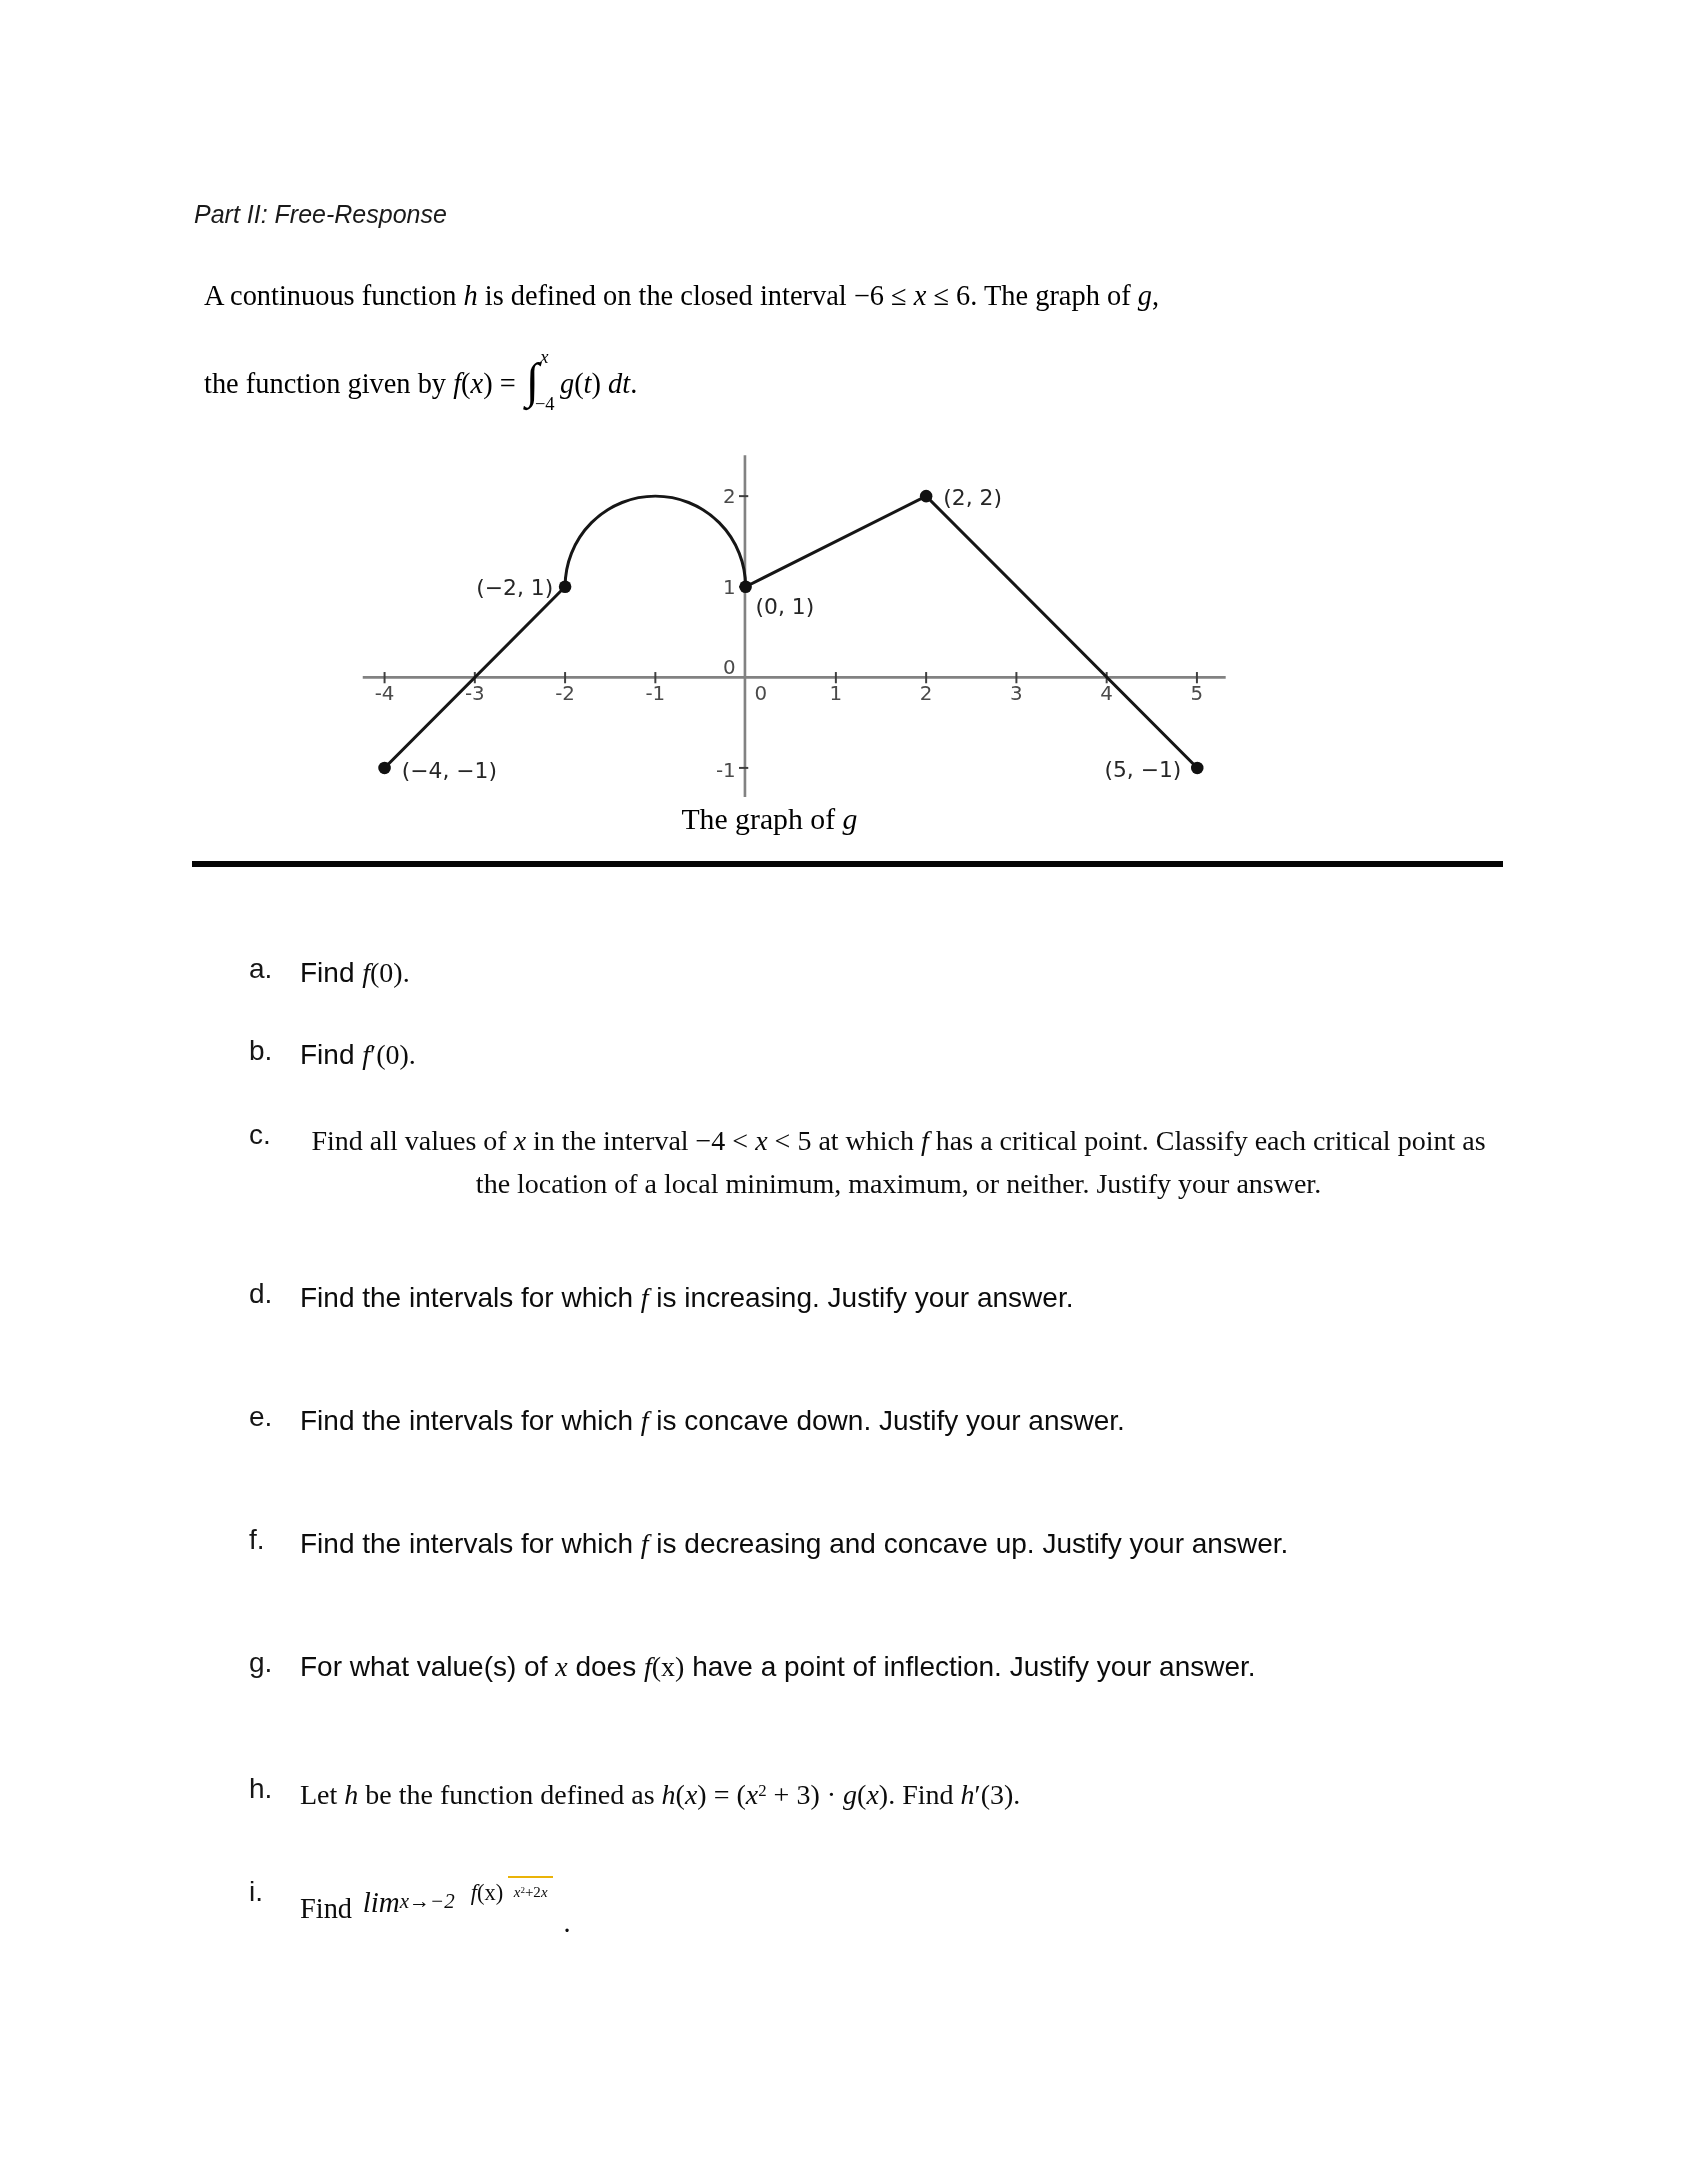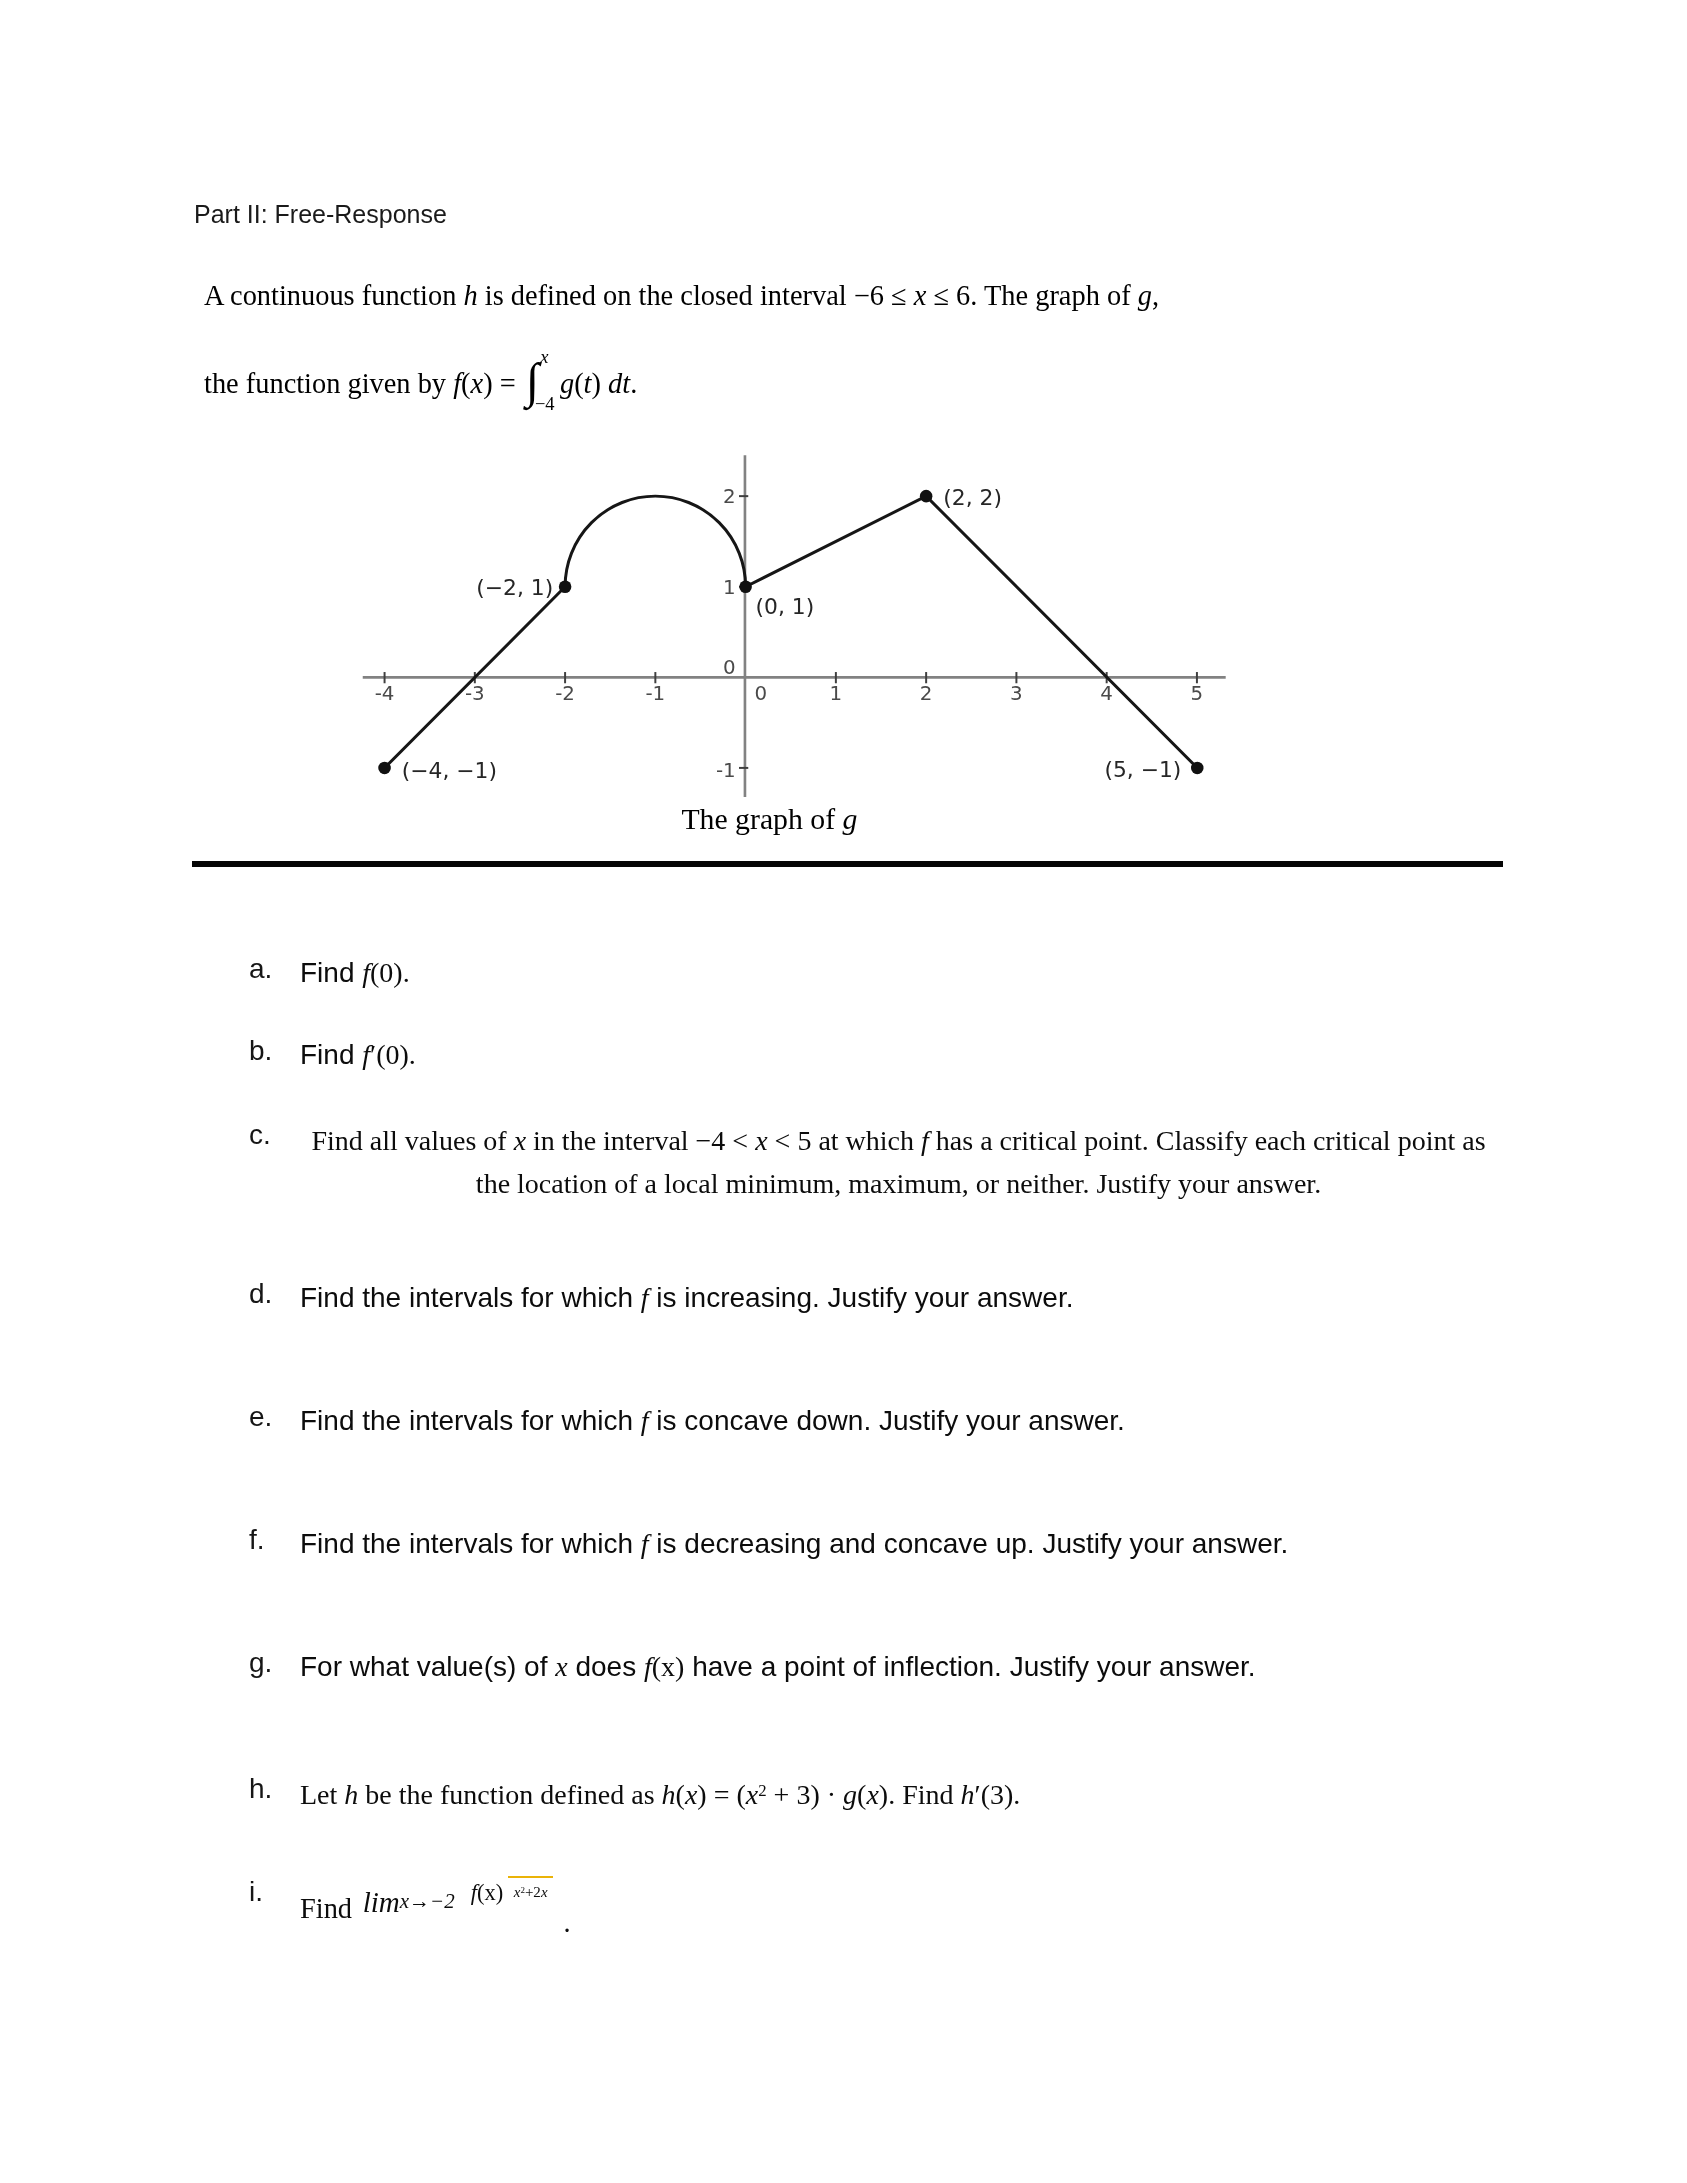--- a/index.html
+++ b/index.html
@@ -1,19 +1,19 @@
 <!DOCTYPE html>
 <html style="font-size:10.6px"><head>
 <meta charset="utf-8">
 <style>
   html,body{margin:0;padding:0;background:#e8e8e8;}
   .page{position:relative;width:1687px;height:2183px;background:#ffffff;margin:0 auto;overflow:hidden;
         font-family:"Liberation Sans",sans-serif;color:#111;}
   .abs{position:absolute;}
-  .header{left:194px;top:200px;font-size:25px;color:#1a1a1a;white-space:nowrap;}
+  .header{left:194px;top:200px;font-size:25px;color:#1a1a1a;white-space:nowrap;font-style:italic;}
   .intro-line{position:absolute;left:204px;font-family:"Liberation Serif",serif;font-size:28.4px;
               color:#000;white-space:nowrap;}
   .seg-t{}
   .seg-i{font-family:"Liberation Serif",serif;font-style:italic;}
   .seg-m{font-family:"Liberation Serif",serif;font-style:normal;}
   .seg-mi{font-family:"Liberation Serif",serif;font-style:italic;}
   .seg-sup{font-family:"Liberation Serif",serif;font-size:0.6em;position:relative;top:-0.5em;}
   .integral{display:inline-flex;align-items:center;height:33px;vertical-align:-4px;margin:0 4px 0 2.6px;}
   .int-glyph{font-family:"Liberation Serif",serif;font-size:49px;line-height:33px;}
   .int-limits{display:inline-flex;flex-direction:column;justify-content:space-between;height:57px;

